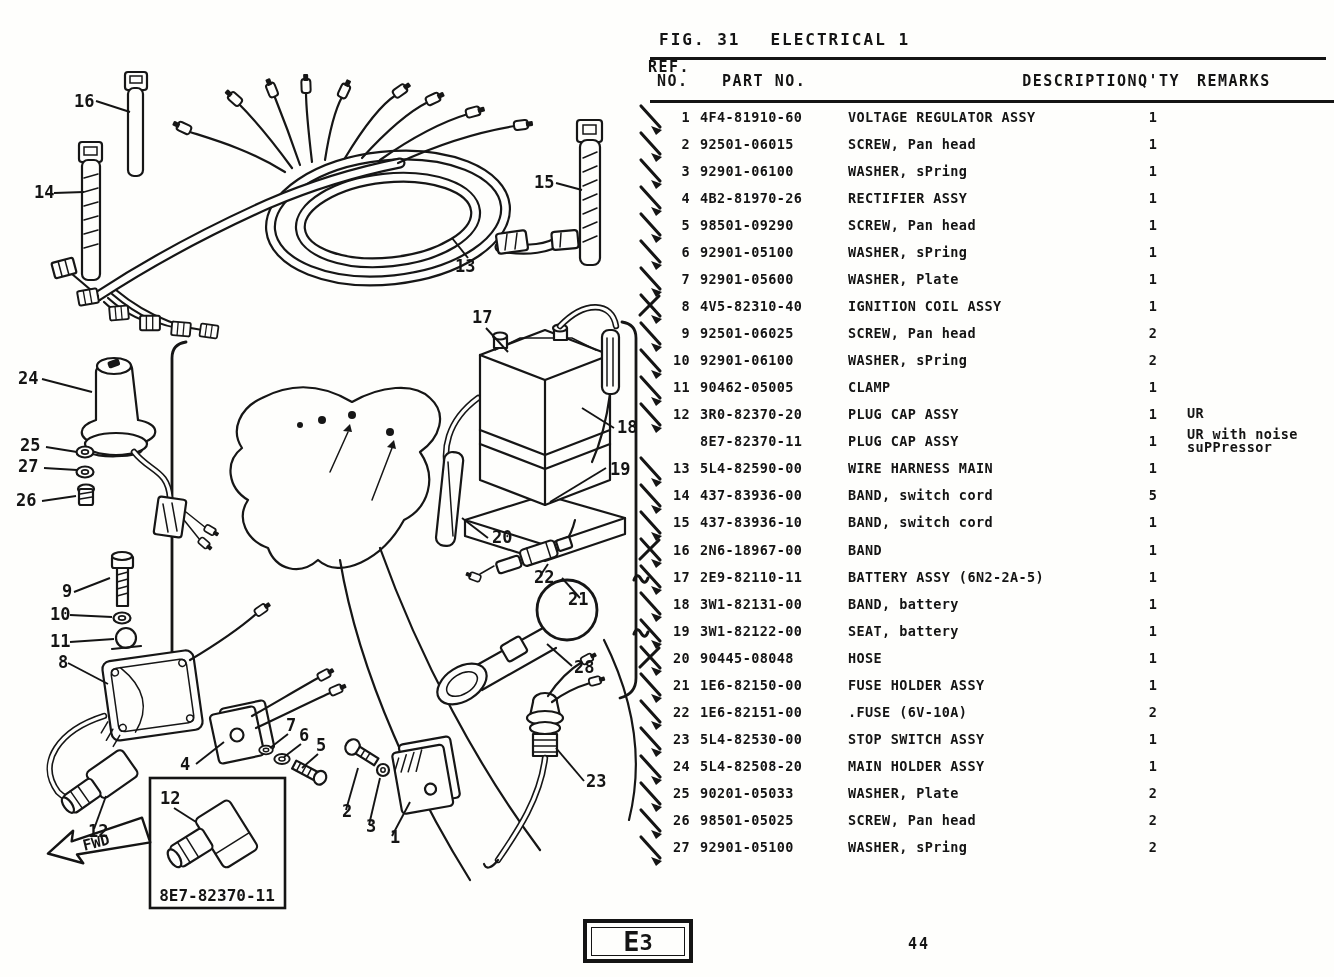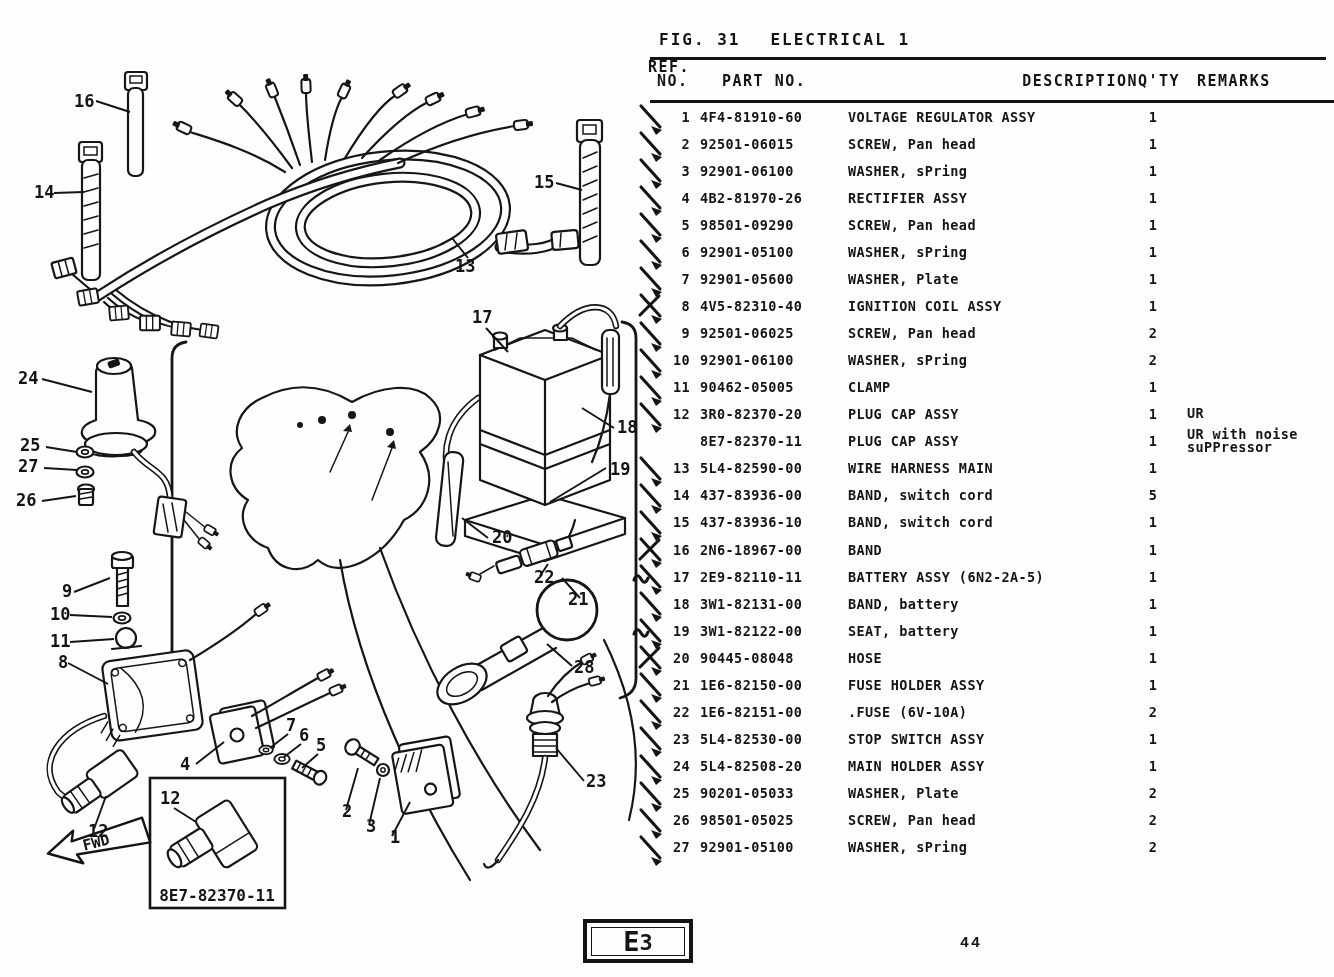--- a/index.html
+++ b/index.html
@@ -49,21 +49,21 @@
   .lbl{font:700 17px "DejaVu Sans Mono",monospace;fill:#141414;}
   .lead{stroke:#141414;stroke-width:1.9;fill:none;}
   .inset-num{font:700 16px "DejaVu Sans Mono",monospace;fill:#141414;text-anchor:middle;}
   .fwd-txt{font:700 15px "DejaVu Sans Mono",monospace;fill:#141414;}
   
   .e3-box{position:absolute;left:583px;top:919px;width:102px;height:36px;border:4px solid #141414;
           display:flex;align-items:center;justify-content:center;}
   .e3-inner{border:1.6px solid #141414;width:92px;height:27px;display:flex;align-items:center;justify-content:center;}
   .e3-letter{font-size:27px;font-weight:800;line-height:1;}
   .e3-digit{font-size:22px;font-weight:800;line-height:1;margin-top:4px;}
-  .page-num{position:absolute;left:960px;top:935px;font-size:15px;font-weight:700;letter-spacing:2px;font-family:Liberation Mono, monospace;}
+  .page-num{position:absolute;left:908px;top:935px;font-size:15px;font-weight:700;letter-spacing:2px;}
 </style>
 </head>
 <body>
 
 <div class="page">
 
   <svg class="diagram" width="648" height="977" viewBox="0 0 648 977">
     <defs>
       <g id="term">
         <rect x="-7" y="-4.5" width="14" height="9" rx="3" fill="#fefefc" stroke="#161616" stroke-width="2"></rect>

